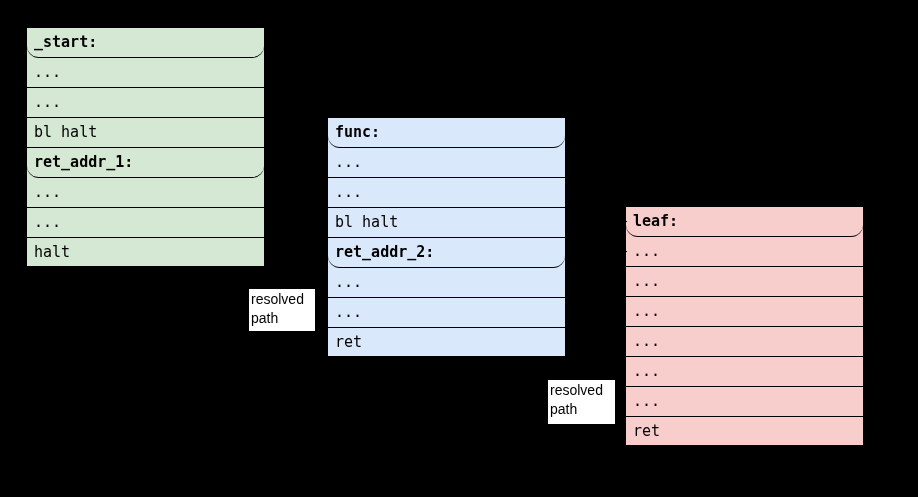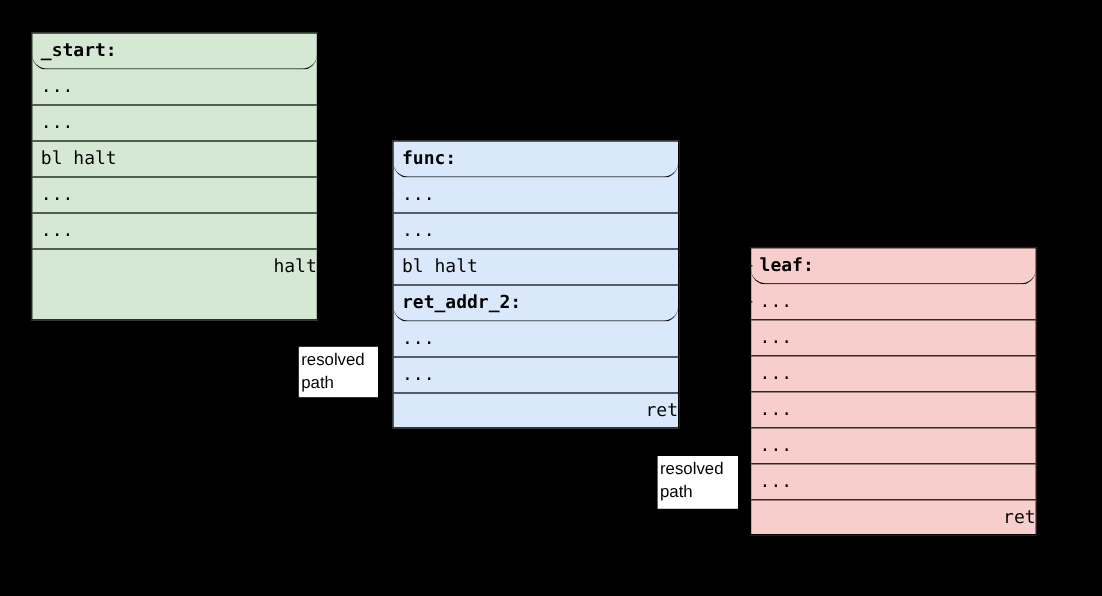--- a/index.html
+++ b/index.html
@@ -27,21 +27,20 @@
     padding: 0 0 0 7px;
     border-bottom: 1px solid #000000;
     font-family: "DejaVu Sans Mono", monospace;
     font-size: 15px;
     color: #000000;
     white-space: pre;
     overflow: hidden;
   }
   .code-row:last-child {
     border-bottom: none;
-    text-align: right;
   }
   .code-row.label {
     font-weight: bold;
     border-radius: 12px;
   }
   
   .blk-green { background: #d5e8d4; }
   .blk-blue  { background: #dae8fc; }
   .blk-pink  { background: #f8cecc; }
 
@@ -68,20 +67,21 @@
 </head>
 <body>
 
 <div id="canvas">
 
   <div class="code-block blk-green" style="left:26px; top:27px; width:239px; height:240px;">
     <div class="code-row label">_start:</div>
     <div class="code-row">...</div>
     <div class="code-row">...</div>
     <div class="code-row">bl halt</div>
+    <div class="code-row label">ret_addr_1:</div>
     <div class="code-row">...</div>
     <div class="code-row">...</div>
     <div class="code-row">halt</div>
   </div>
 
   <div class="code-block blk-blue" style="left:327px; top:117px; width:239px; height:240px;">
     <div class="code-row label">func:</div>
     <div class="code-row">...</div>
     <div class="code-row">...</div>
     <div class="code-row">bl halt</div>

